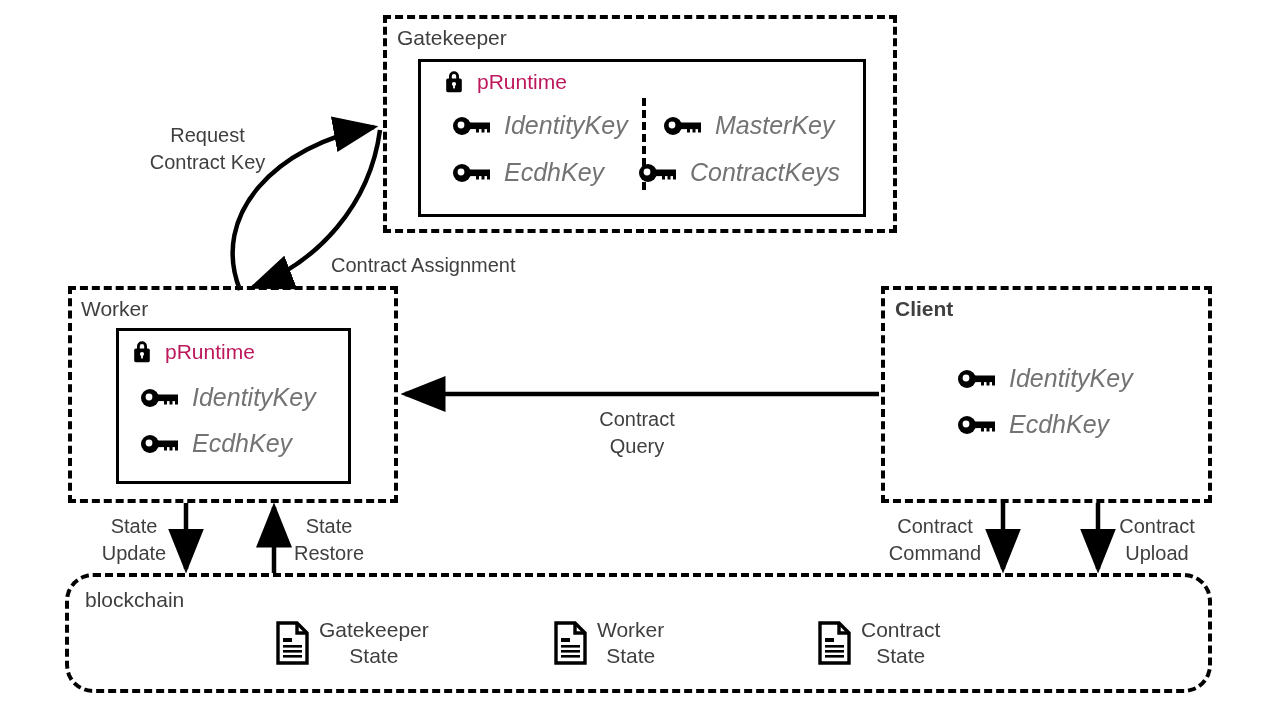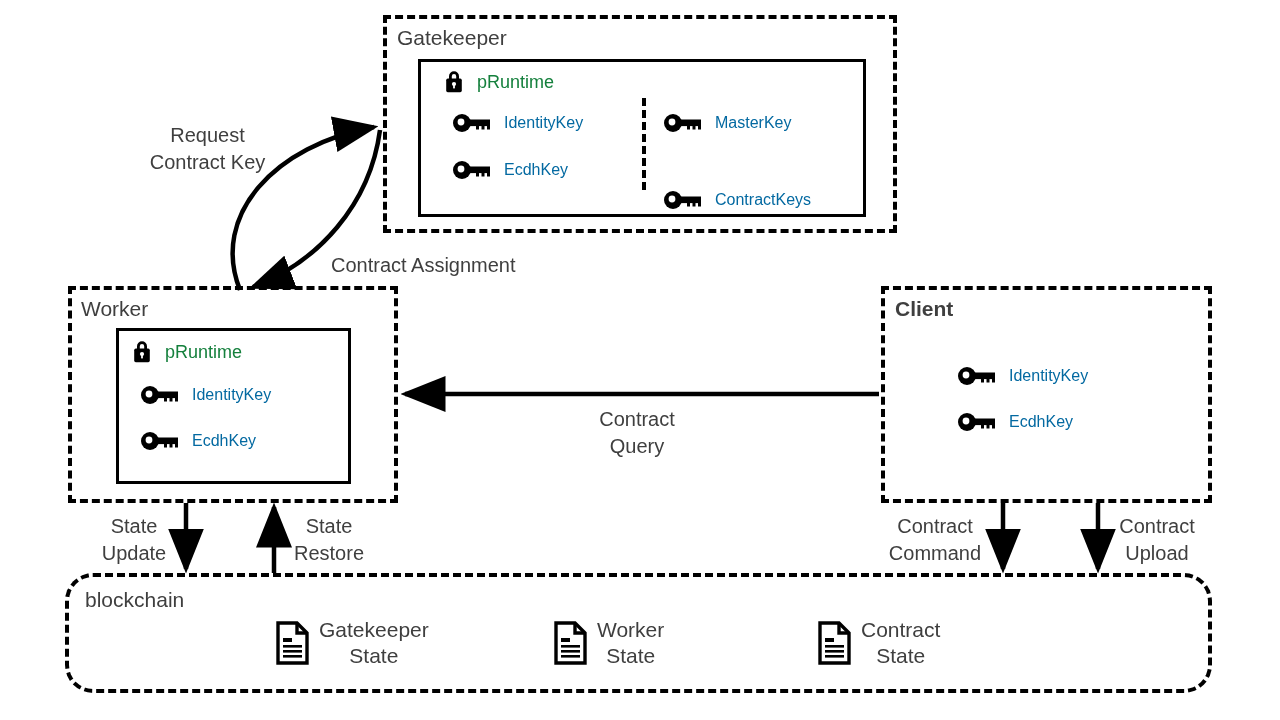--- a/index.html
+++ b/index.html
@@ -46,27 +46,28 @@
     line-height: 1;
   }
   .entry {
     position: absolute;
     display: flex;
     align-items: center;
     gap: 12px;
     white-space: nowrap;
   }
   .entry-text {
-    font-size: 16px;
-    color: #0369a1;
+    font-size: 25px;
+    color: #737373;
     line-height: 1;
+    font-style: italic;
   }
   .prt-text {
-    font-size: 18px;
-    color: #15803d;
+    font-size: 21px;
+    color: #be185d;
     line-height: 1;
   }
   .edge-label {
     position: absolute;
     font-size: 20px;
     color: #3f3f3f;
     text-align: center;
     line-height: 1.35;
     white-space: pre-line;
   }
@@ -152,21 +153,21 @@
       <svg class="icon-svg" width="40" height="20" viewBox="0 0 40 20" aria-hidden="true">
         <circle cx="10" cy="10" r="9" fill="#000"></circle>
         <circle cx="9" cy="9" r="3.4" fill="#fff"></circle>
         <rect x="15" y="6.5" width="23" height="6.6" fill="#000"></rect>
         <path d="M24 13.1 h3 v3.4 h-3 z M29.5 13.1 h3 v3.4 h-3 z M35 13.1 h3 v3.4 h-3 z" fill="#000"></path>
       </svg>
     </span>
     <span class="entry-text">MasterKey</span>
   </div>
 
-  <div class="entry" style="left:663px; top:160px;margin-top:30px;">
+  <div class="entry" style="left:638px; top:160px;">
     <span>
       <svg class="icon-svg" width="40" height="20" viewBox="0 0 40 20" aria-hidden="true">
         <circle cx="10" cy="10" r="9" fill="#000"></circle>
         <circle cx="9" cy="9" r="3.4" fill="#fff"></circle>
         <rect x="15" y="6.5" width="23" height="6.6" fill="#000"></rect>
         <path d="M24 13.1 h3 v3.4 h-3 z M29.5 13.1 h3 v3.4 h-3 z M35 13.1 h3 v3.4 h-3 z" fill="#000"></path>
       </svg>
     </span>
     <span class="entry-text">ContractKeys</span>
   </div>

